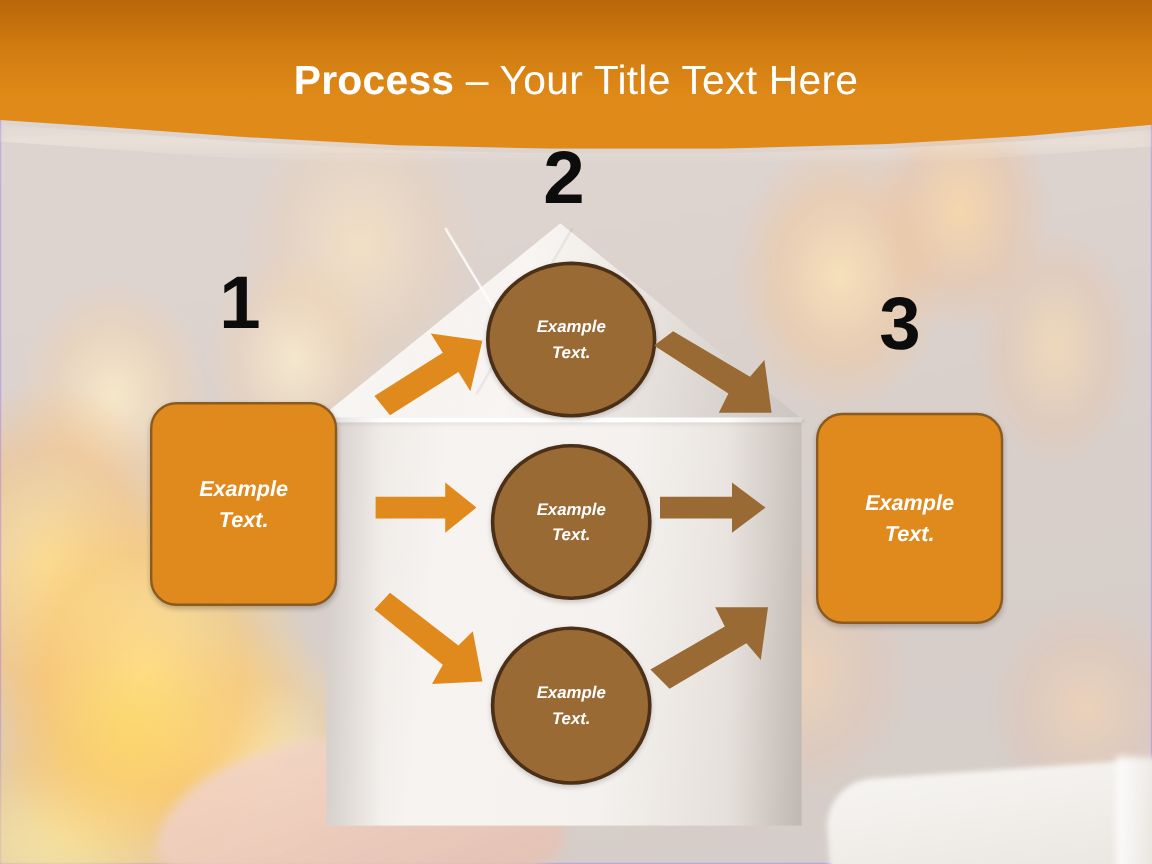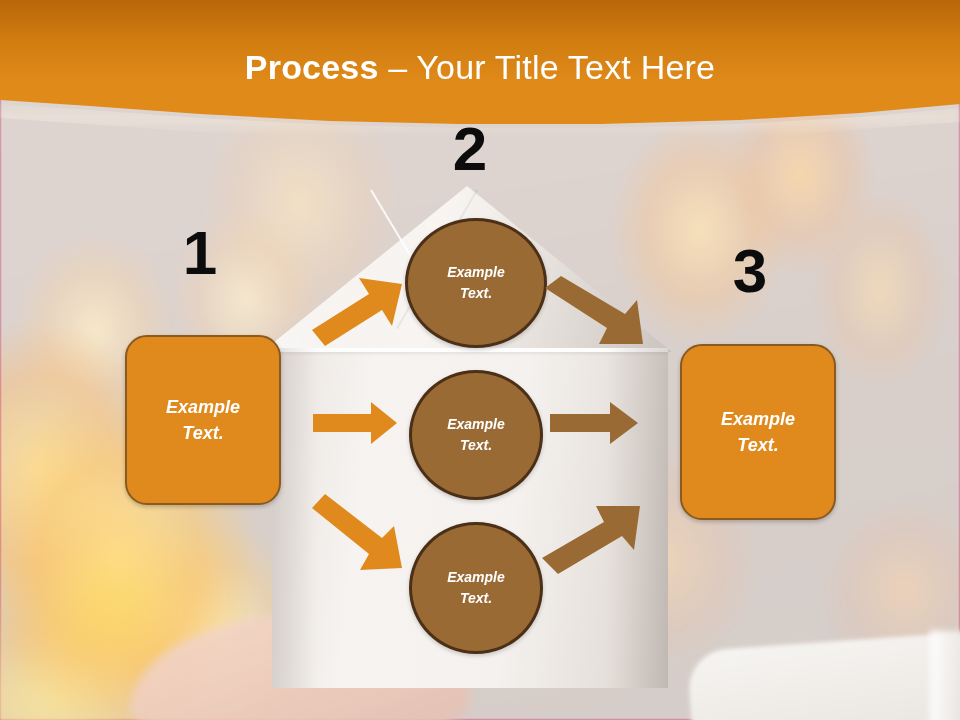--- a/index.html
+++ b/index.html
@@ -6,21 +6,21 @@
     margin: 0;
     padding: 0;
     background: #ffffff;
   }
   #slide {
     position: relative;
     width: 960px;
     height: 720px;
     overflow: hidden;
     font-family: "Liberation Sans", sans-serif;
-    background: #be185d;
+    background: #8b5cf6;
   }
 
   
   .bg-base {
     position: absolute;
     inset: 0;
     background:
       radial-gradient(ellipse 180px 220px at 120px 560px, rgba(255,236,160,0.95) 0%, rgba(255,205,110,0.55) 45%, rgba(255,190,120,0.0) 78%),
       radial-gradient(ellipse 150px 190px at 40px 470px, rgba(255,226,150,0.85) 0%, rgba(255,190,110,0.40) 50%, rgba(255,190,120,0.0) 80%),
       radial-gradient(ellipse 130px 150px at 215px 640px, rgba(255,243,190,0.85) 0%, rgba(255,210,130,0.35) 50%, rgba(255,200,130,0.0) 80%),

